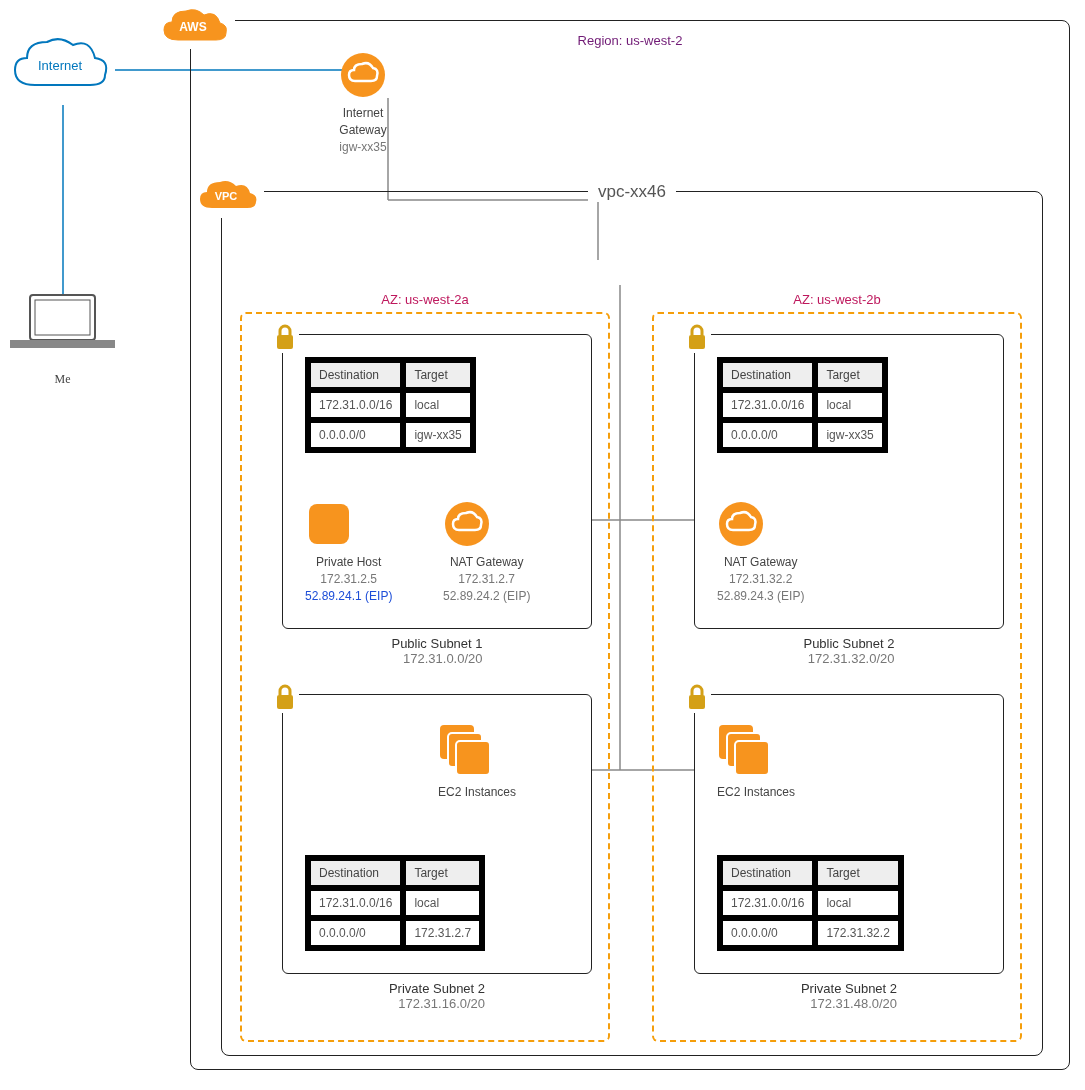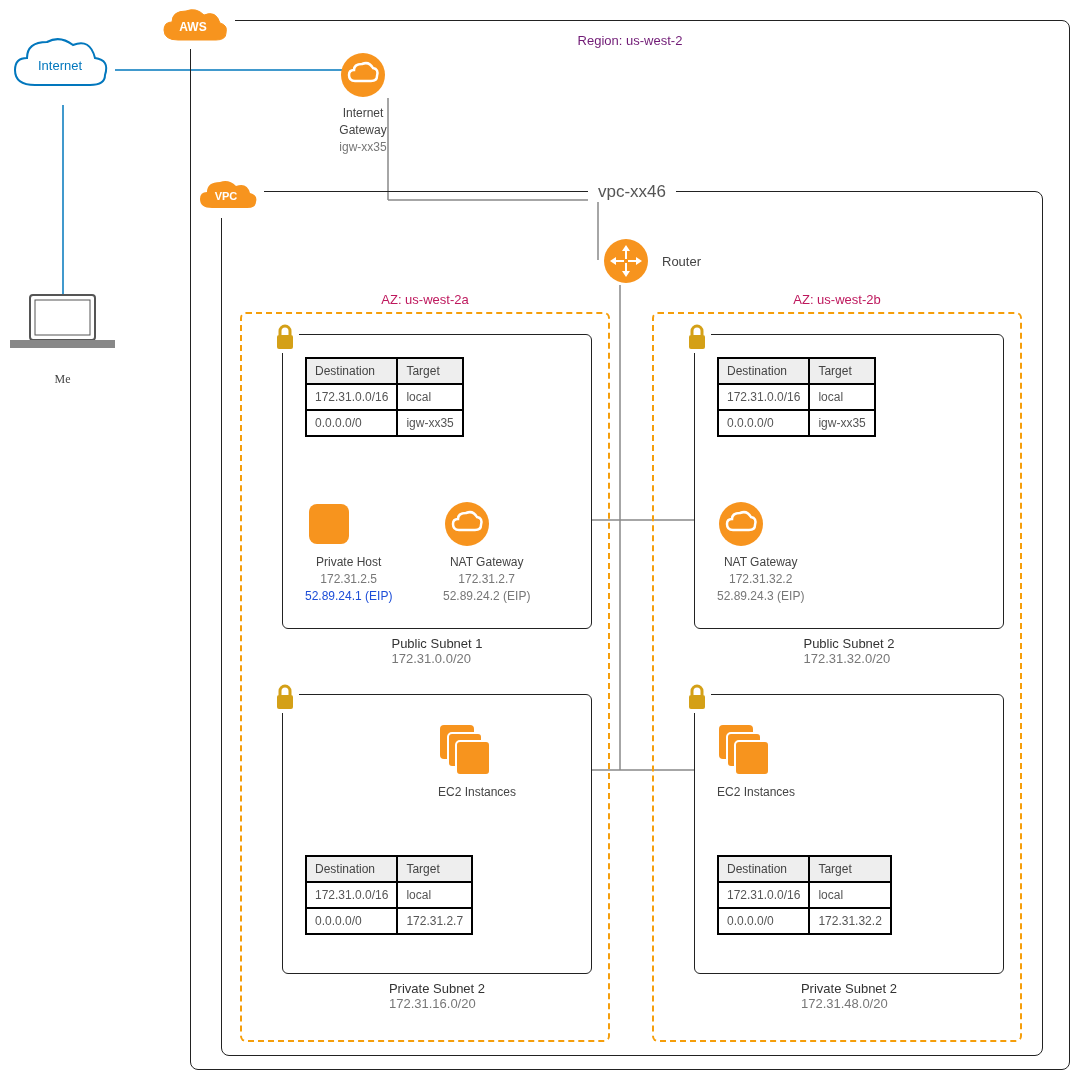--- a/index.html
+++ b/index.html
@@ -83,32 +83,32 @@
     left: -12px; top: -14px;
     background: #fff;
     padding: 2px;
   }
   .subnet-title {
     position: absolute;
     top: 100%;
     left: 50%;
     transform: translateX(-50%);
     margin-top: 8px;
-    text-align: left;
+    text-align: right;
     white-space: nowrap;
     font-size: 13px;
     color: #333;
   }
   .rt {
     border-collapse: collapse;
     font-size: 12px;
     color: #555;
   }
   .rt th, .rt td {
-    border: 2px solid #000000;
+    border: 6px solid #000000;
     padding: 5px 8px;
     text-align: left;
     margin-top: 20px;
   }
   .rt th { background: #eee; font-weight: 500; color: #444; }
   .rt-wrap { position: absolute; }
   .node-label {
     text-align: center;
     font-size: 12px;
     color: #444;
@@ -216,30 +216,20 @@
 
   <div class="vpc-box">
     <div class="vpc-badge">
       <svg width="68" height="40" viewBox="0 0 68 40">
         <path d="M18 32 Q6 32 6 23 Q6 16 13 16 Q13 6 26 6 Q35 3 42 10 Q53 6 56 17 Q64 19 62 26 Q62 32 53 32 Z" fill="#f7941e"></path>
         <text x="32" y="24" text-anchor="middle" fill="#fff" font-size="11" font-weight="bold">VPC</text>
       </svg>
     </div>
     <div class="vpc-label">vpc-xx46</div>
 
-    <div class="router">
-      <svg width="48" height="48" viewBox="0 0 48 48">
-        <circle cx="24" cy="24" r="22" fill="#f7941e"></circle>
-        <path d="M24 8 L28 14 L25 14 L25 22 L23 22 L23 14 L20 14 Z" fill="#fff"></path>
-        <path d="M24 40 L20 34 L23 34 L23 26 L25 26 L25 34 L28 34 Z" fill="#fff"></path>
-        <path d="M8 24 L14 20 L14 23 L22 23 L22 25 L14 25 L14 28 Z" fill="#fff"></path>
-        <path d="M40 24 L34 28 L34 25 L26 25 L26 23 L34 23 L34 20 Z" fill="#fff"></path>
-      </svg>
-      <span style="font-size:13px;color:#444">Router</span>
-    </div>
 
     <div class="az-box az1">
       <div class="az-label">AZ: us-west-2a</div>
 
       <div class="subnet-box pub1">
         <div class="lock-icon">
           <svg width="24" height="28" viewBox="0 0 24 28">
             <rect x="4" y="12" width="16" height="14" rx="2" fill="#d4a017"></rect>
             <path d="M7 12 V8 a5 5 0 0 1 10 0 V12" fill="none" stroke="#d4a017" stroke-width="3"></path>
           </svg>

